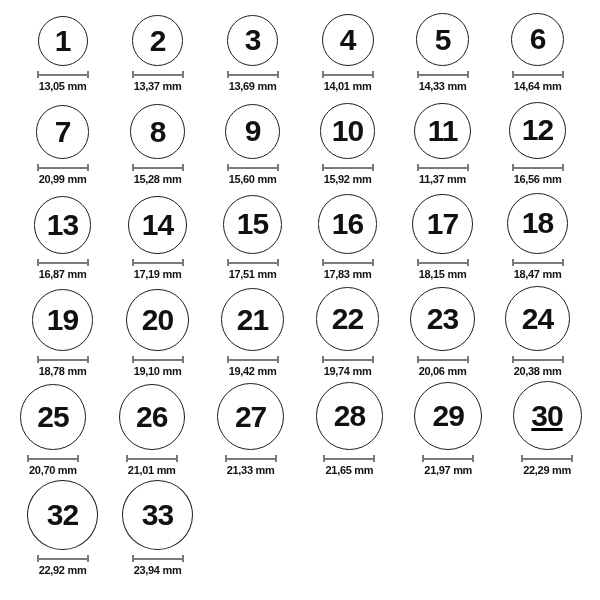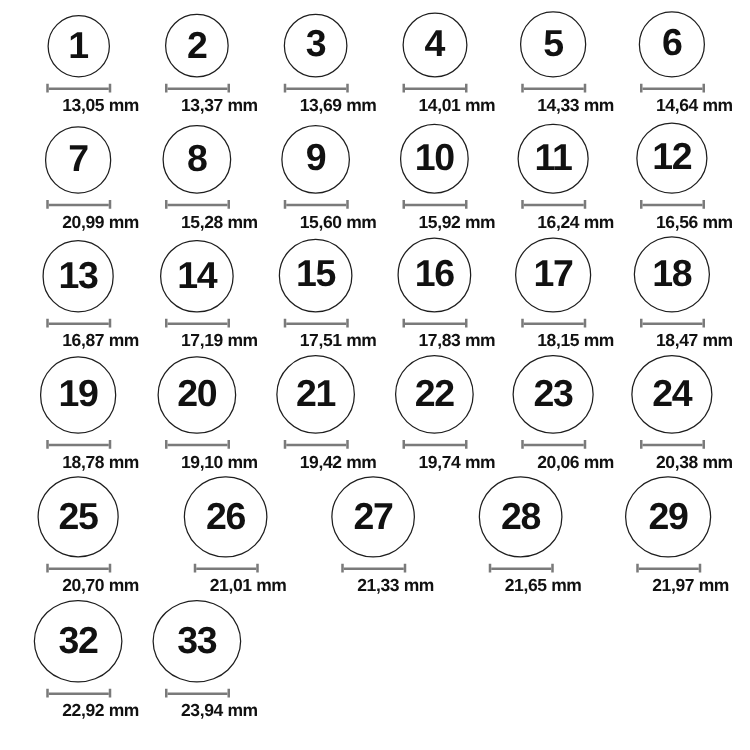--- a/index.html
+++ b/index.html
@@ -68,27 +68,26 @@
     height: 7px;
     background: #7a7a7a;
   }
   .measure .line {
     flex: 1;
     height: 2px;
     background: #7a7a7a;
   }
   .label {
     margin-top: 2px;
-    font-size: 14px;
+    font-size: 11px;
     font-weight: 700;
     color: #111111;
     white-space: nowrap;
     letter-spacing: -0.3px;
     font-stretch: condensed;
-    margin-left: 36px;
   }
 </style>
 </head>
 <body>
 
 <div class="chart" id="chart">
     <div class="row">
   <div class="cell">
     <div class="circle" style="width: 50px; height: 50px;">
       <span class="num">1</span>
@@ -212,21 +211,21 @@
 
   <div class="cell">
     <div class="circle" style="width: 56.5px; height: 56.5px;">
       <span class="num">11</span>
     </div>
     <div class="measure">
       <span class="tick"></span>
       <span class="line"></span>
       <span class="tick"></span>
     </div>
-    <div class="label">16,24 mm</div>
+    <div class="label">11,37 mm</div>
   </div>
 
   <div class="cell">
     <div class="circle" style="width: 57.2px; height: 57.2px;">
       <span class="num">12</span>
     </div>
     <div class="measure">
       <span class="tick"></span>
       <span class="line"></span>
       <span class="tick"></span>

